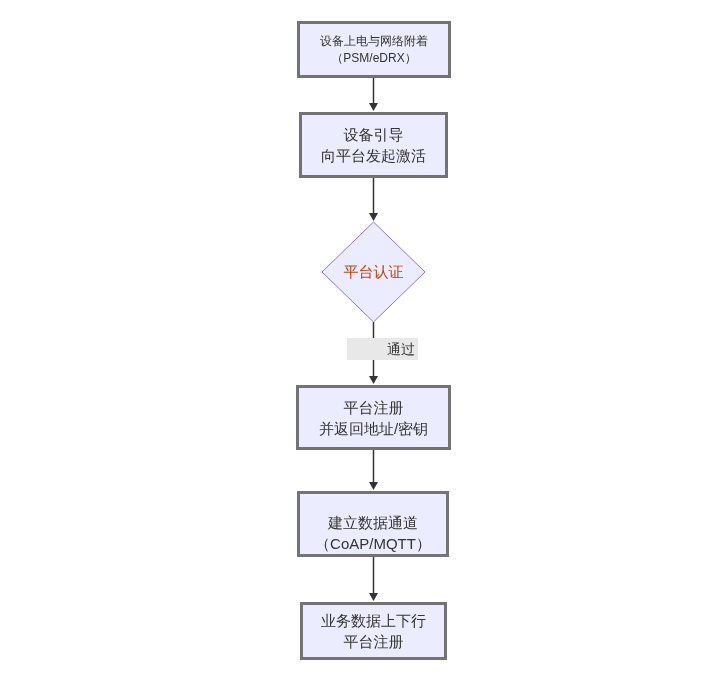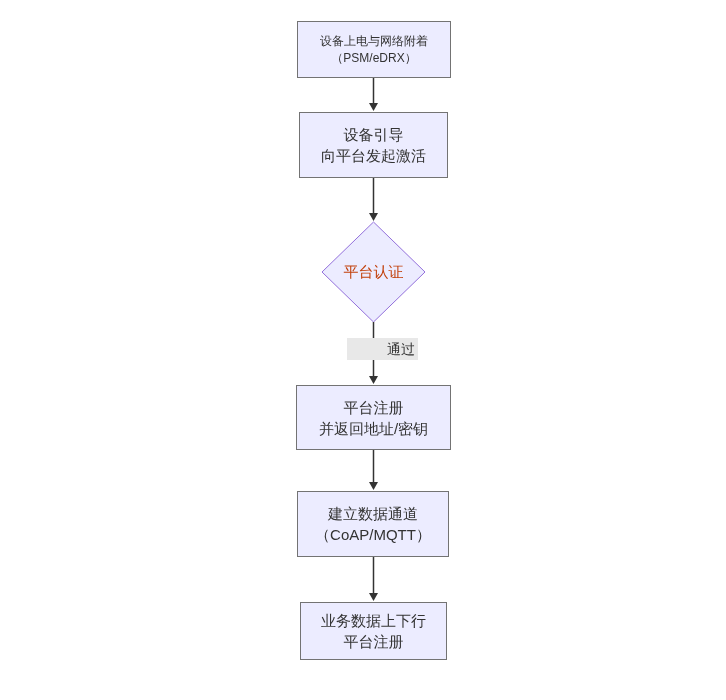--- a/index.html
+++ b/index.html
@@ -19,21 +19,21 @@
     position: absolute;
     left: 0;
     top: 0;
     width: 726px;
     height: 700px;
   }
   .node {
     position: absolute;
     box-sizing: border-box;
     background: #ECECFF;
-    border: 1px solid #737373;
+    border: 3px solid #737373;
     color: #333333;
     display: flex;
     flex-direction: column;
     align-items: center;
     justify-content: center;
     text-align: center;
     font-size: 15px;
     line-height: 21px;
   }
   .node.small-font {
@@ -119,21 +119,21 @@
 
   <div class="diamond-label" style="left:373.5px; top:272px;">平台认证</div>
 
   <div class="edge-label" style="left:347px; top:338px;padding-left:40px;">通过</div>
 
   <div class="node" style="left:296px; top:385px; width:155px; height:65px;">
     <div>平台注册</div>
     <div>并返回地址/密钥</div>
   </div>
 
-  <div class="node" style="left:297px; top:491px; width:152px; height:66px;">
+  <div class="node" style="left:297px; top:491px; width:152px; height:66px;justify-content:flex-end;">
     <div>建立数据通道</div>
     <div>（CoAP/MQTT）</div>
   </div>
 
   <div class="node" style="left:300px; top:602px; width:147px; height:58px;">
     <div>业务数据上下行</div>
     <div>平台注册</div>
   </div>
 
 </div>

